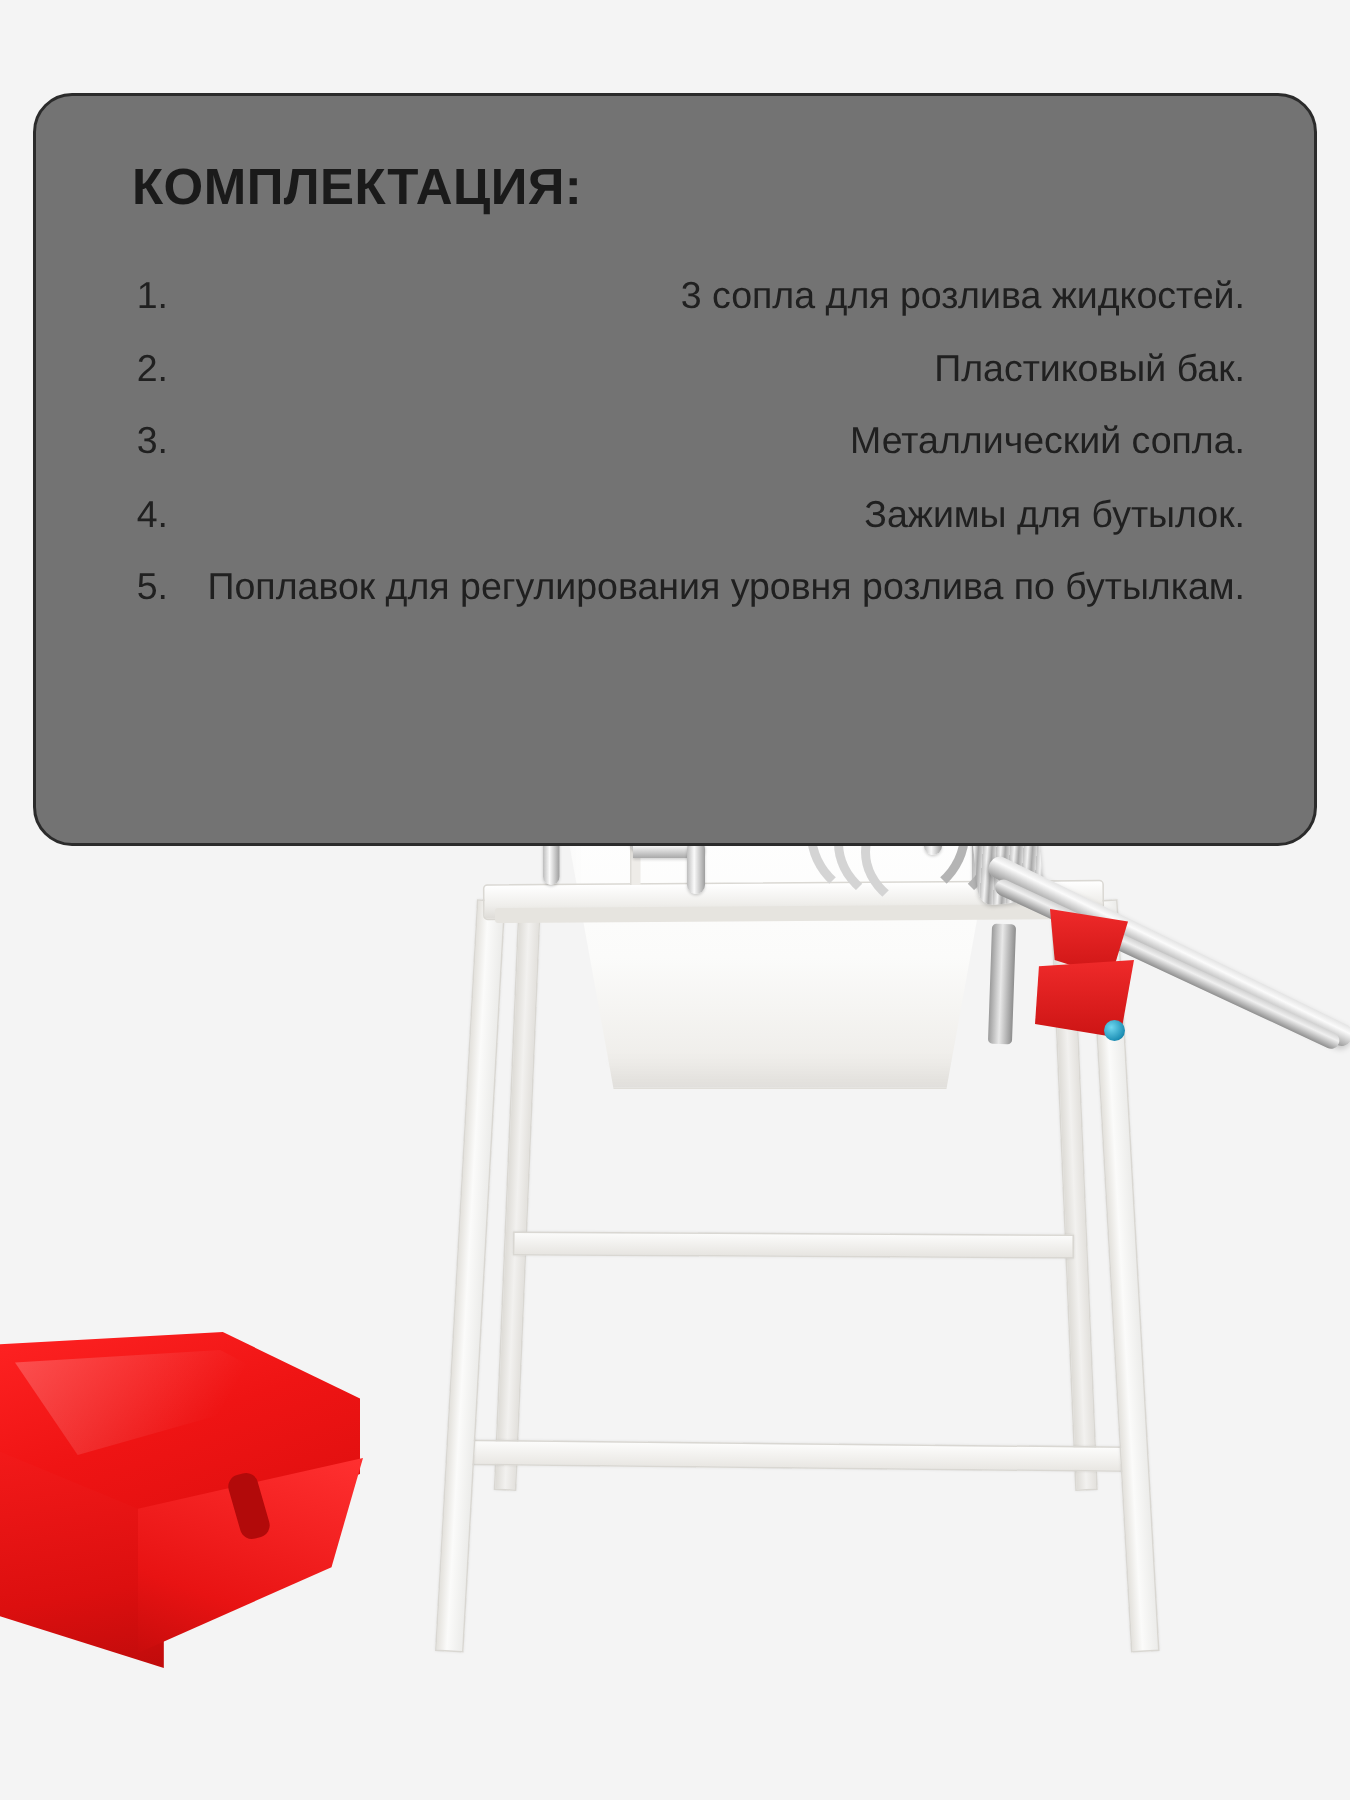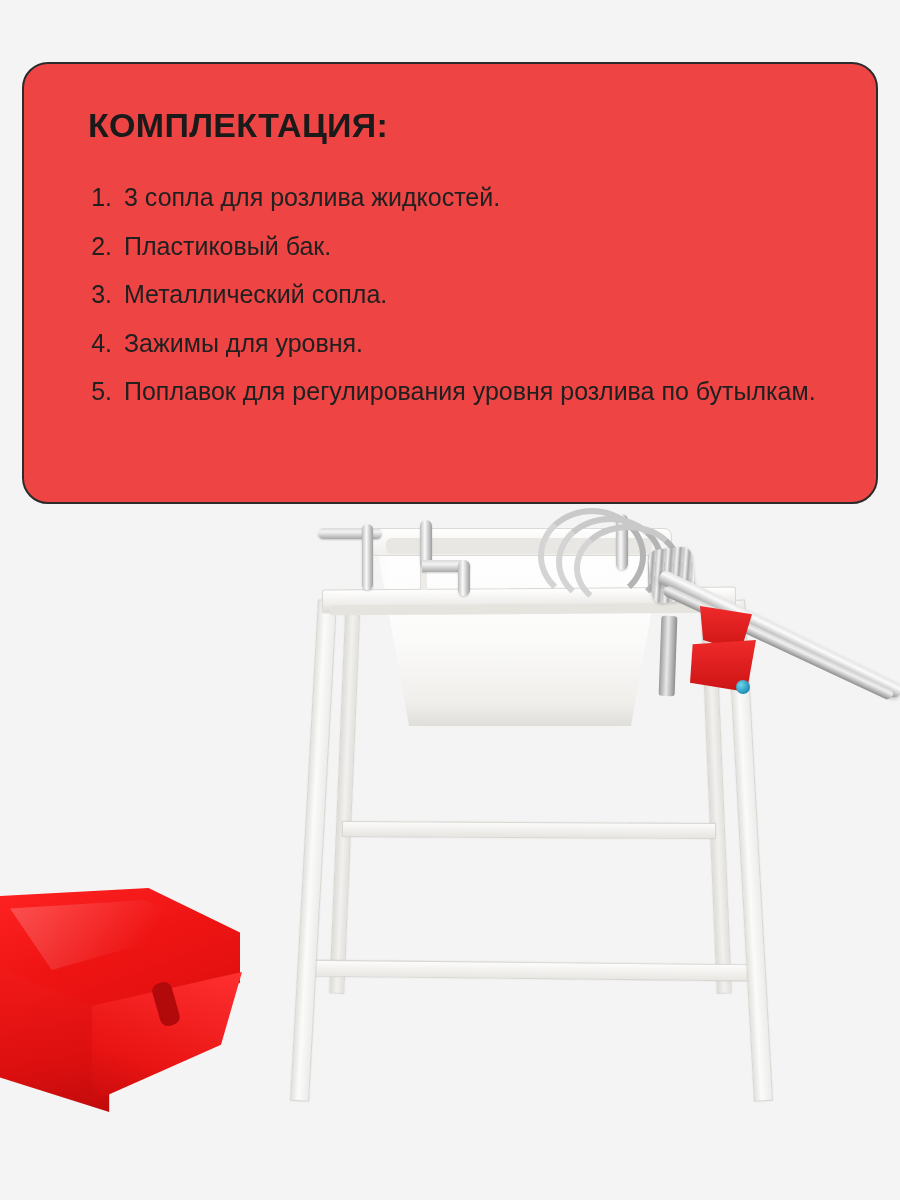--- a/index.html
+++ b/index.html
@@ -270,39 +270,40 @@
     background: linear-gradient(120deg, rgba(255,255,255,0.22) 0%, rgba(255,255,255,0) 70%);
     clip-path: polygon(0% 12%, 72% 0%, 100% 40%, 22% 100%);
   }
 
   
   .info-card {
     position: absolute;
     left: 22px;
     top: 62px;
     width: 856px;
-    height: 442px;
-    background: #ef4444;
+    height: 502px;
+    background: #737373;
     border: 2px solid #2b2b2b;
     border-radius: 26px;
     box-sizing: border-box;
     padding: 42px 46px 0 46px;
   }
   .card-title {
     font-size: 34px;
     font-weight: bold;
     color: #1a1a1a;
     letter-spacing: 0.3px;
     margin: 0 0 34px 18px;
   }
   .spec-list {
     margin: 0;
     padding-left: 46px;
     list-style: none;
     counter-reset: spec;
+    text-align: right;
   }
   .spec-list li {
     counter-increment: spec;
     position: relative;
     font-size: 25px;
     line-height: 1.46;
     color: #202020;
     margin-bottom: 12px;
     padding-left: 8px;
   }
@@ -365,16 +366,16 @@
   <div class="tray-notch"></div>
   <div class="tray-highlight"></div>
 </div>
 
 <div class="info-card">
   <h1 class="card-title">КОМПЛЕКТАЦИЯ:</h1>
   <ol class="spec-list">
     <li>3 сопла для розлива жидкостей.</li>
     <li>Пластиковый бак.</li>
     <li>Металлический сопла.</li>
-    <li>Зажимы для уровня.</li>
+    <li>Зажимы для бутылок.</li>
     <li>Поплавок для регулирования уровня розлива по бутылкам.</li>
   </ol>
 </div>
 
 </body></html>

